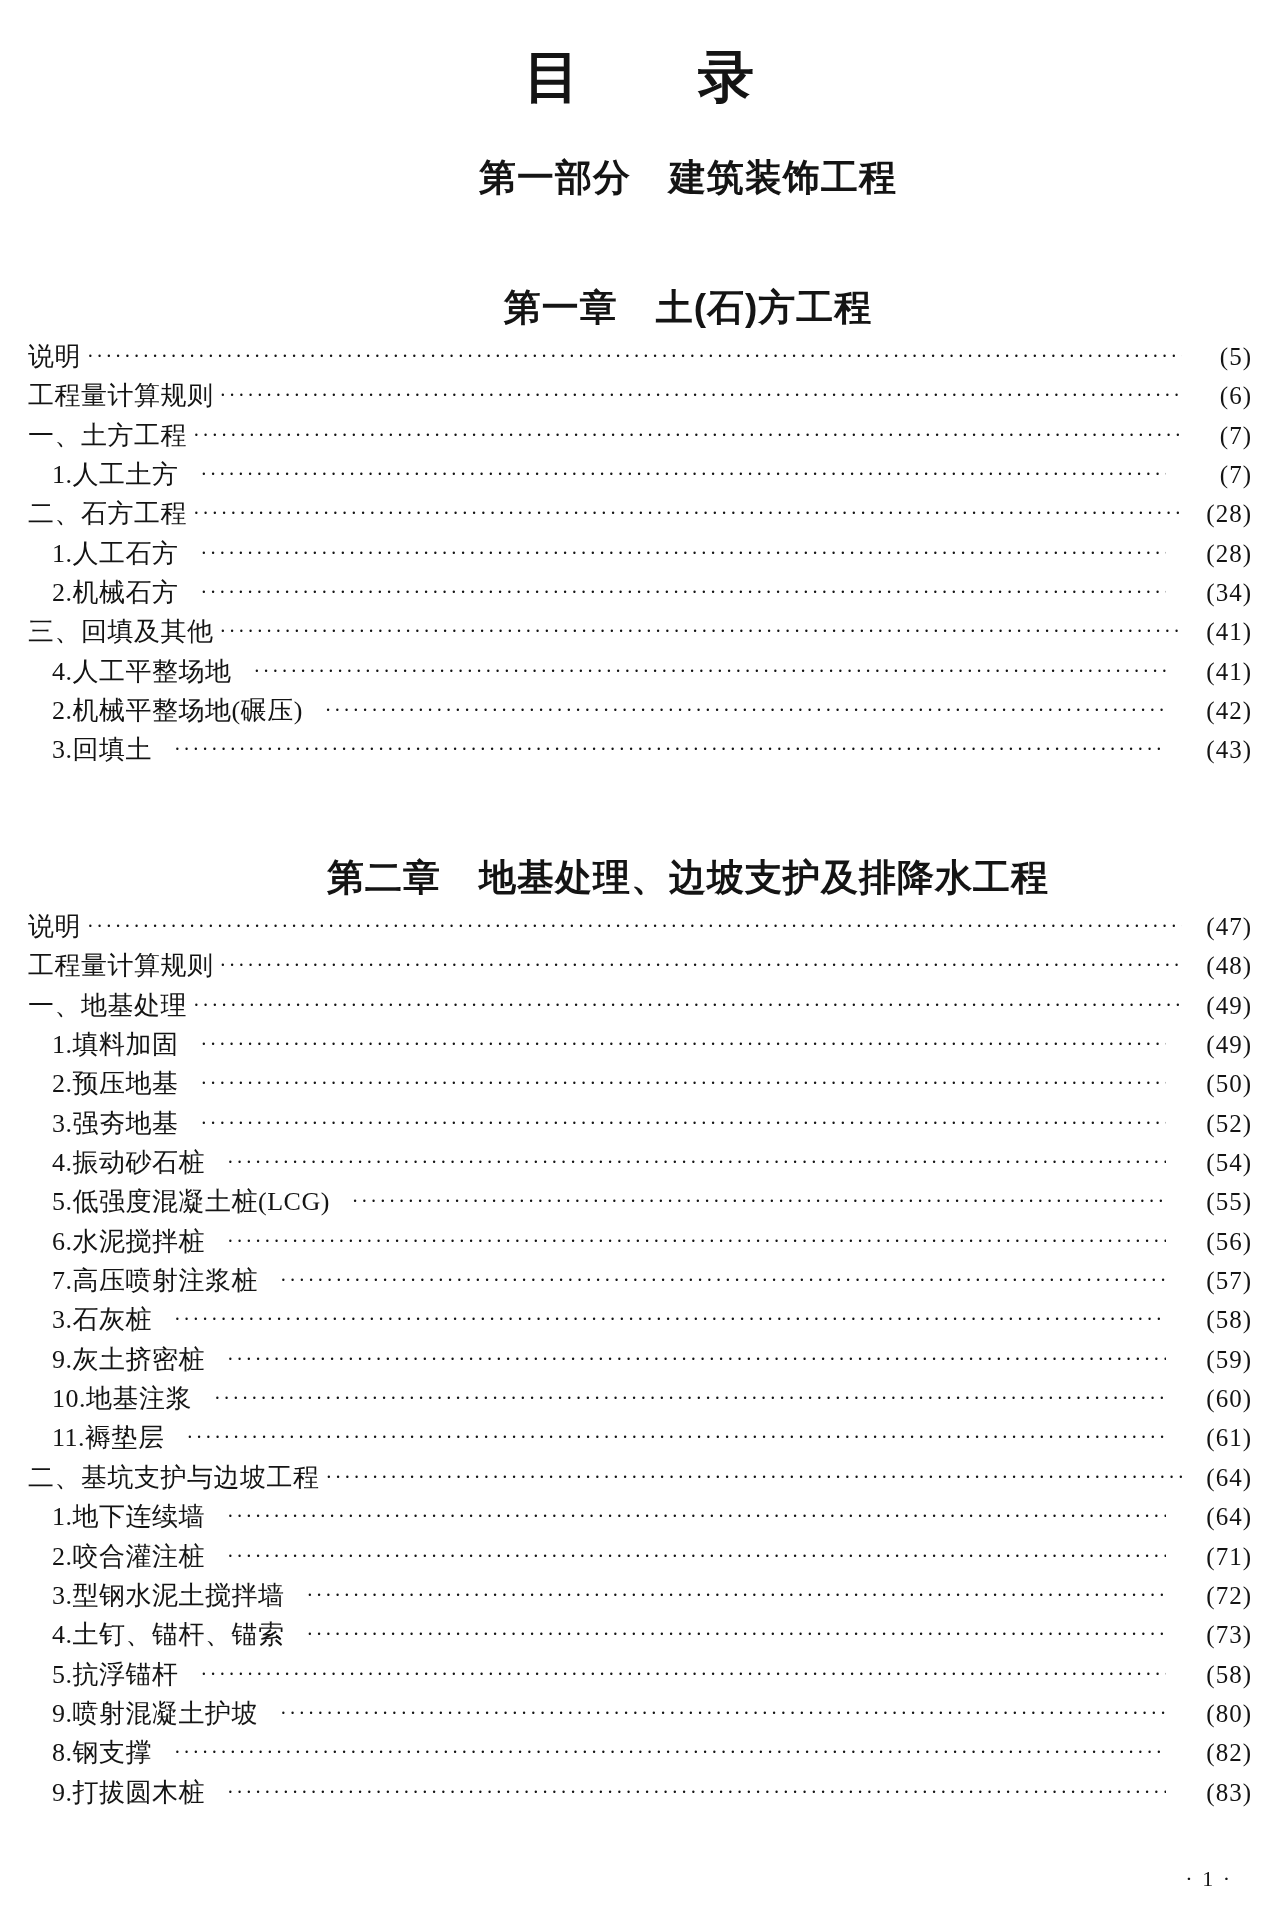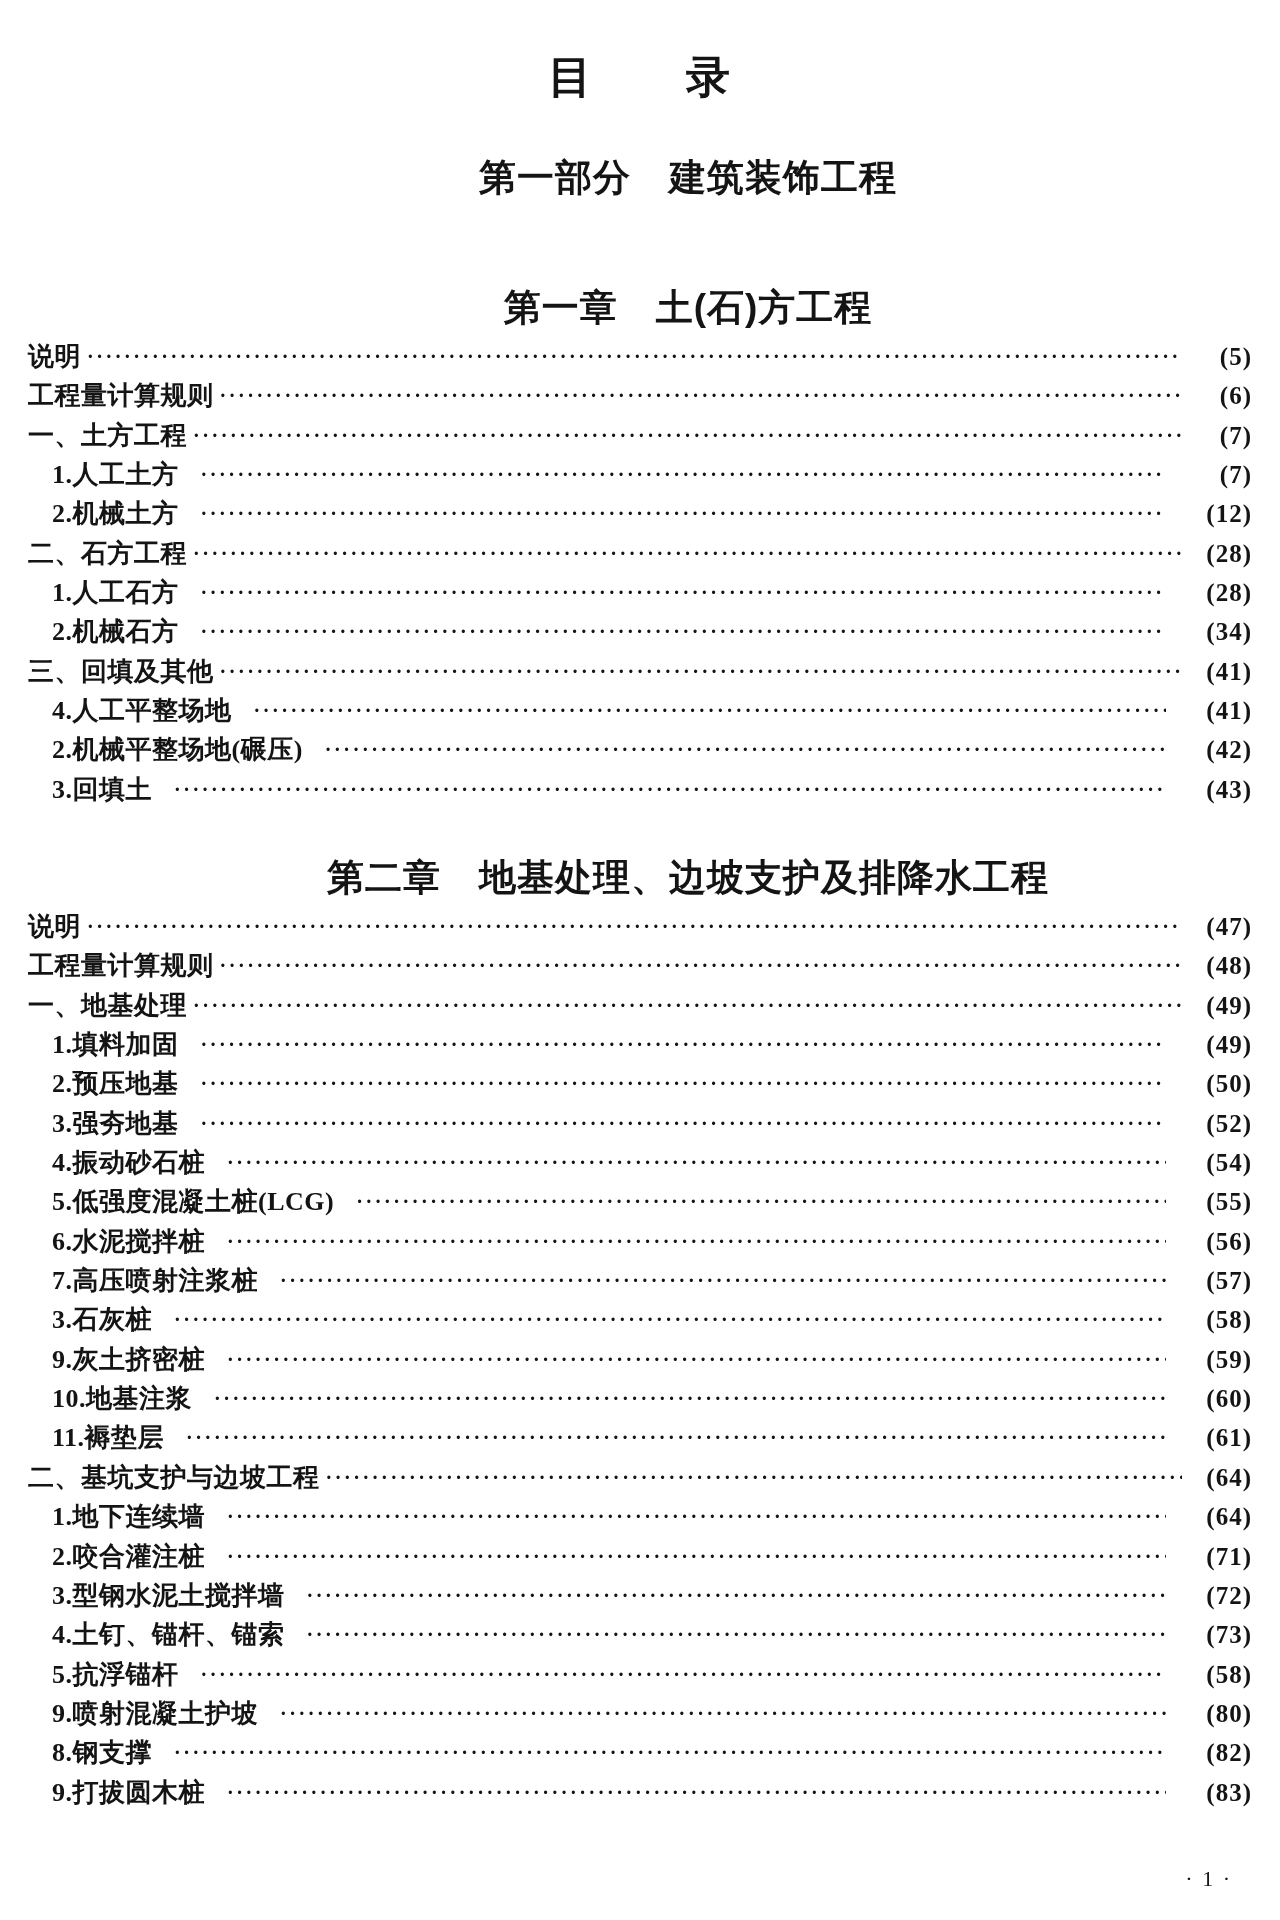--- a/index.html
+++ b/index.html
@@ -18,21 +18,21 @@
   }
   .doc-title {
     position: absolute;
     top: 55px;
     left: 0;
     width: 100%;
     margin: 0;
     text-align: center;
     font-family: "Liberation Sans", "DejaVu Sans", sans-serif;
     font-weight: 700;
-    font-size: 44px;
+    font-size: 56px;
     line-height: 44px;
     letter-spacing: 2px;
     white-space: pre;
   }
   .part-title, .chapter-title {
     position: absolute;
     left: 0;
     width: 100%;
     margin: 0;
     text-align: center;
@@ -55,21 +55,20 @@
   }
   .ch1-list { top: 337px; }
   .ch2-list { top: 907px; }
 
   .toc-row {
     display: flex;
     align-items: flex-start;
     height: 39.35px;
     font-size: 26px;
     line-height: 39.35px;
-    font-weight: bold;
   }
   .toc-row.level-1 { padding-left: 24px; gap: 16px; }
 
   .toc-label {
     flex: 0 0 auto;
     white-space: nowrap;
     letter-spacing: 0.5px;
   }
   .toc-dots {
     flex: 1 1 auto;
@@ -133,25 +132,20 @@
         <span class="toc-dots"></span>
         <span class="toc-page">(7)</span>
       </div>
 
       <div class="toc-row level-1">
         <span class="toc-label">1.人工土方</span>
         <span class="toc-dots"></span>
         <span class="toc-page">(7)</span>
       </div>
 
-      <div class="toc-row level-1">
-        <span class="toc-label">2.机械土方</span>
-        <span class="toc-dots"></span>
-        <span class="toc-page">(12)</span>
-      </div>
 
       <div class="toc-row level-0">
         <span class="toc-label">二、石方工程</span>
         <span class="toc-dots"></span>
         <span class="toc-page">(28)</span>
       </div>
 
       <div class="toc-row level-1">
         <span class="toc-label">1.人工石方</span>
         <span class="toc-dots"></span>

